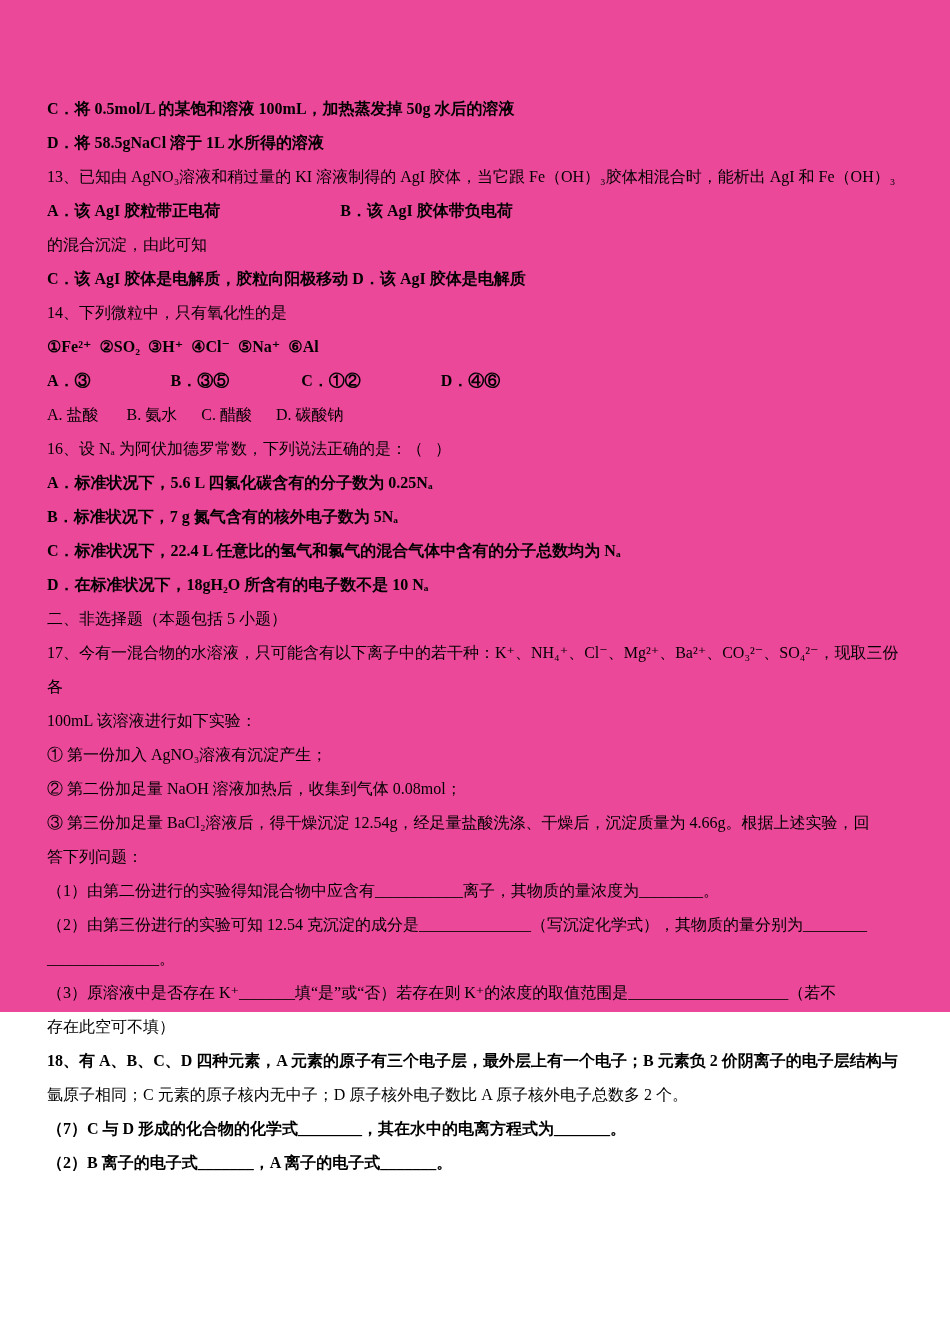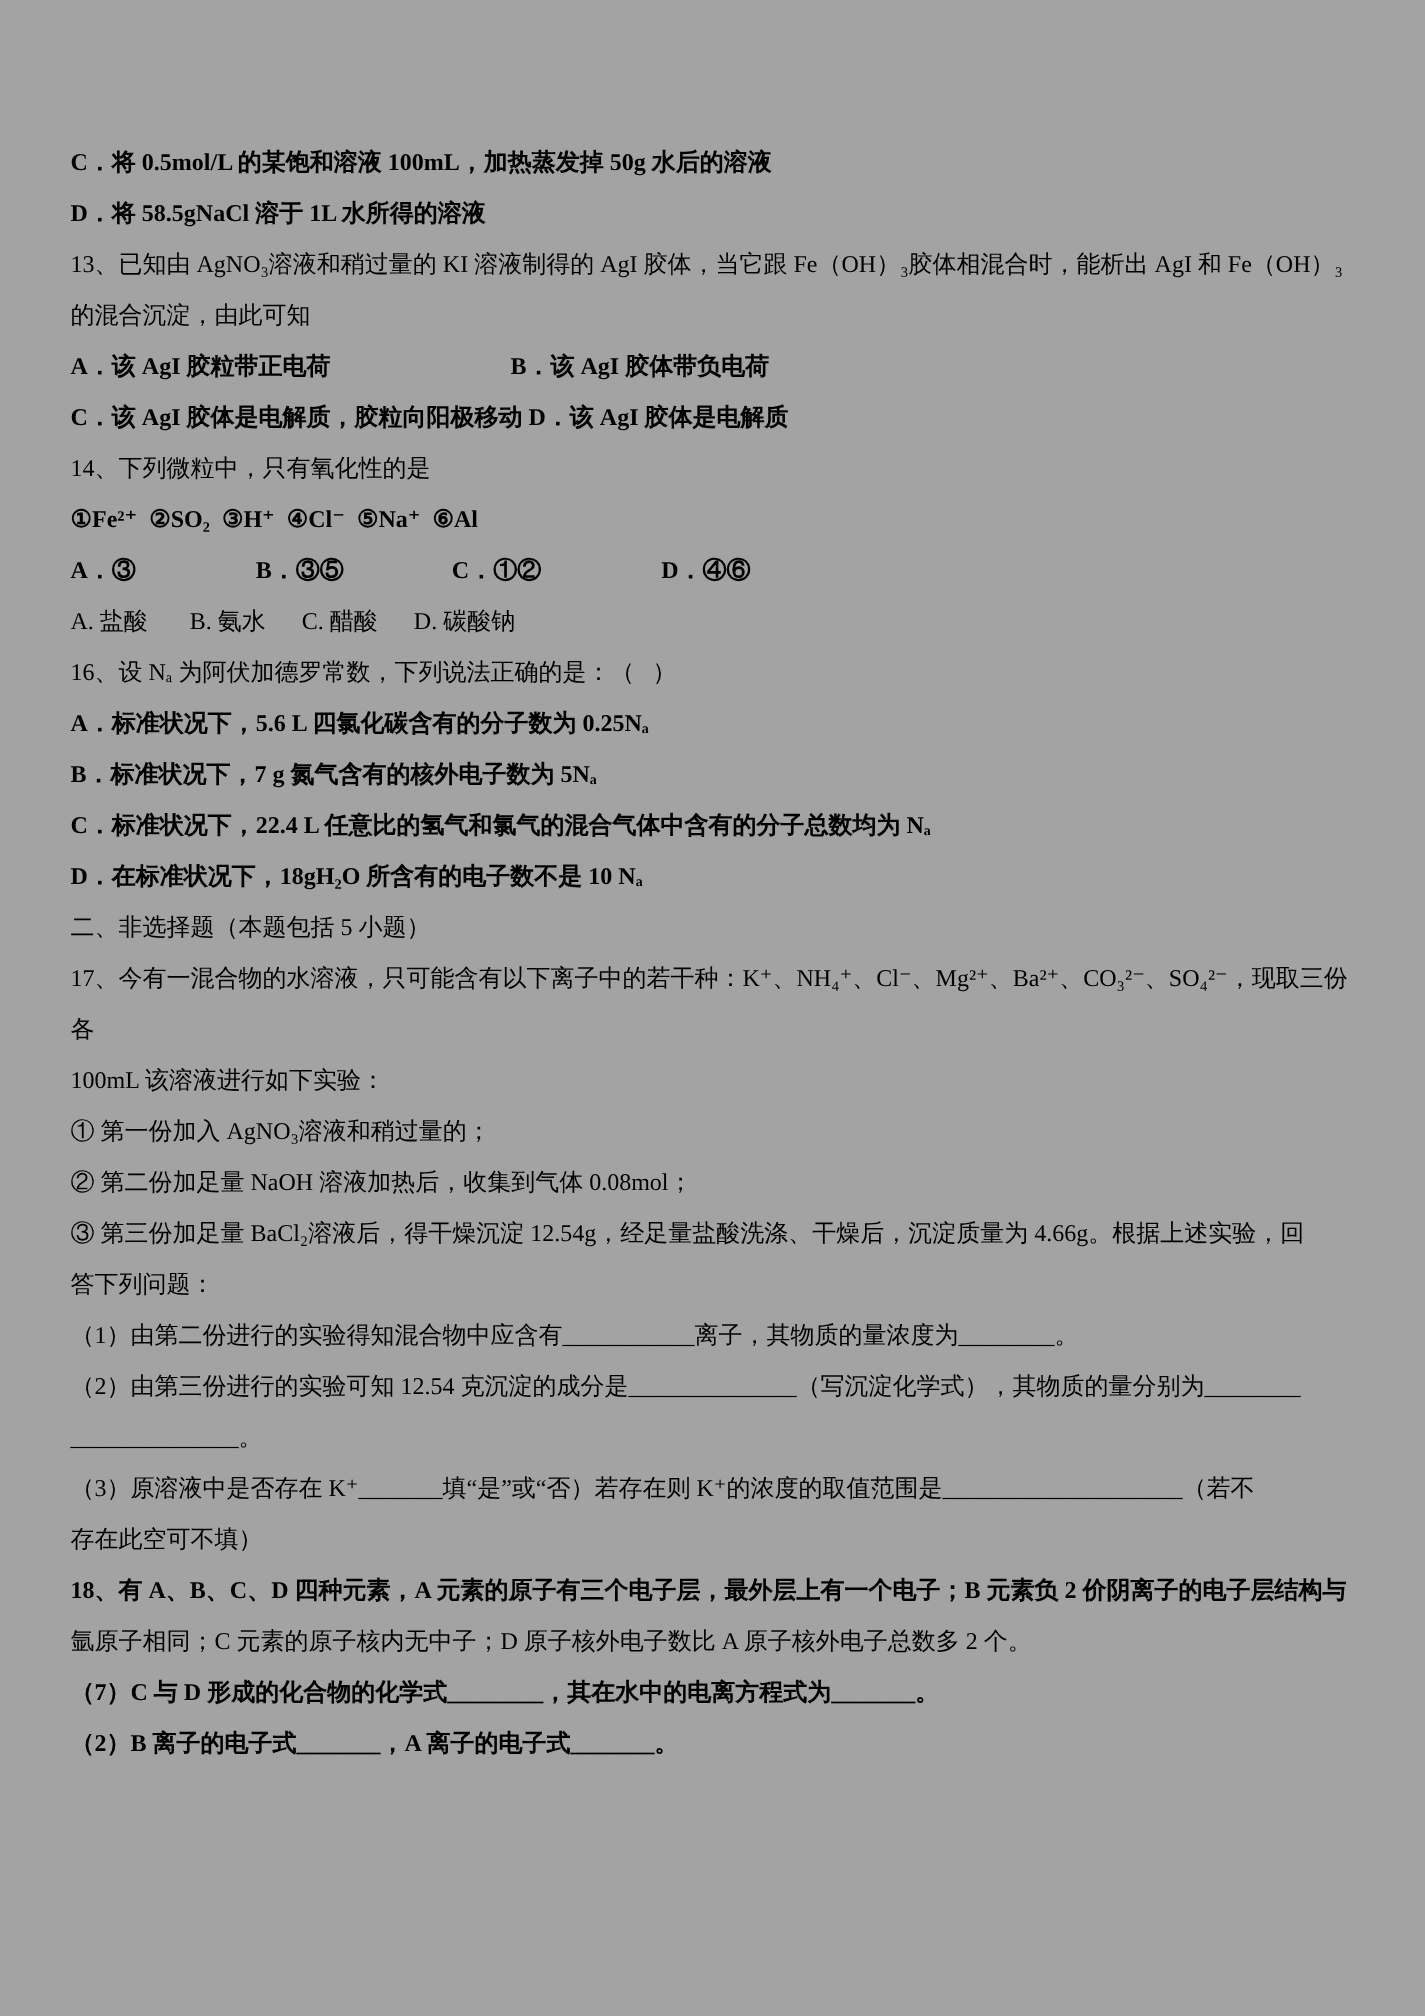--- a/index.html
+++ b/index.html
@@ -10,57 +10,57 @@
   body {
     width: 950px;
     height: 1344px;
     overflow: hidden;
     font-family: "Liberation Serif", "DejaVu Serif", serif;
     color: #000000;
   }
   .page {
     box-sizing: border-box;
     width: 950px;
-    height: 1344px;
+    height: 1012px;
     padding: 92px 46px 0 47px;
-    background: #a3a3a3;
+    background: #ec4899;
   }
   .line {
     font-size: 16px;
     line-height: 34px;
     white-space: pre-wrap;
     word-break: break-all;
   }
   .b {
     font-weight: bold;
   }
 </style>
 </head>
 <body>
 
 <div class="page">
   <div class="line b">C．将 0.5mol/L 的某饱和溶液 100mL，加热蒸发掉 50g 水后的溶液</div>
   <div class="line b">D．将 58.5gNaCl 溶于 1L 水所得的溶液</div>
   <div class="line">13、已知由 AgNO₃溶液和稍过量的 KI 溶液制得的 AgI 胶体，当它跟 Fe（OH）₃胶体相混合时，能析出 AgI 和 Fe（OH）₃</div>
+  <div class="line b">A．该 AgI 胶粒带正电荷                              B．该 AgI 胶体带负电荷</div>
   <div class="line">的混合沉淀，由此可知</div>
-  <div class="line b">A．该 AgI 胶粒带正电荷                              B．该 AgI 胶体带负电荷</div>
   <div class="line b">C．该 AgI 胶体是电解质，胶粒向阳极移动 D．该 AgI 胶体是电解质</div>
   <div class="line">14、下列微粒中，只有氧化性的是</div>
   <div class="line b">①Fe²⁺  ②SO₂  ③H⁺  ④Cl⁻  ⑤Na⁺  ⑥Al</div>
   <div class="line b">A．③                    B．③⑤                  C．①②                    D．④⑥</div>
   <div class="line">A. 盐酸       B. 氨水      C. 醋酸      D. 碳酸钠</div>
   <div class="line">16、设 Nₐ 为阿伏加德罗常数，下列说法正确的是：（   ）</div>
   <div class="line b">A．标准状况下，5.6 L 四氯化碳含有的分子数为 0.25Nₐ</div>
   <div class="line b">B．标准状况下，7 g 氮气含有的核外电子数为 5Nₐ</div>
   <div class="line b">C．标准状况下，22.4 L 任意比的氢气和氯气的混合气体中含有的分子总数均为 Nₐ</div>
   <div class="line b">D．在标准状况下，18gH₂O 所含有的电子数不是 10 Nₐ</div>
   <div class="line">二、非选择题（本题包括 5 小题）</div>
   <div class="line">17、今有一混合物的水溶液，只可能含有以下离子中的若干种：K⁺、NH₄⁺、Cl⁻、Mg²⁺、Ba²⁺、CO₃²⁻、SO₄²⁻，现取三份各</div>
   <div class="line">100mL 该溶液进行如下实验：</div>
-  <div class="line">① 第一份加入 AgNO₃溶液和稍过量的；</div>
+  <div class="line">① 第一份加入 AgNO₃溶液有沉淀产生；</div>
   <div class="line">② 第二份加足量 NaOH 溶液加热后，收集到气体 0.08mol；</div>
   <div class="line">③ 第三份加足量 BaCl₂溶液后，得干燥沉淀 12.54g，经足量盐酸洗涤、干燥后，沉淀质量为 4.66g。根据上述实验，回</div>
   <div class="line">答下列问题：</div>
   <div class="line">（1）由第二份进行的实验得知混合物中应含有___________离子，其物质的量浓度为________。</div>
   <div class="line">（2）由第三份进行的实验可知 12.54 克沉淀的成分是______________（写沉淀化学式），其物质的量分别为________</div>
   <div class="line">______________。</div>
   <div class="line">（3）原溶液中是否存在 K⁺_______填“是”或“否）若存在则 K⁺的浓度的取值范围是____________________（若不</div>
   <div class="line">存在此空可不填）</div>
   <div class="line b">18、有 A、B、C、D 四种元素，A 元素的原子有三个电子层，最外层上有一个电子；B 元素负 2 价阴离子的电子层结构与</div>
   <div class="line">氩原子相同；C 元素的原子核内无中子；D 原子核外电子数比 A 原子核外电子总数多 2 个。</div>

